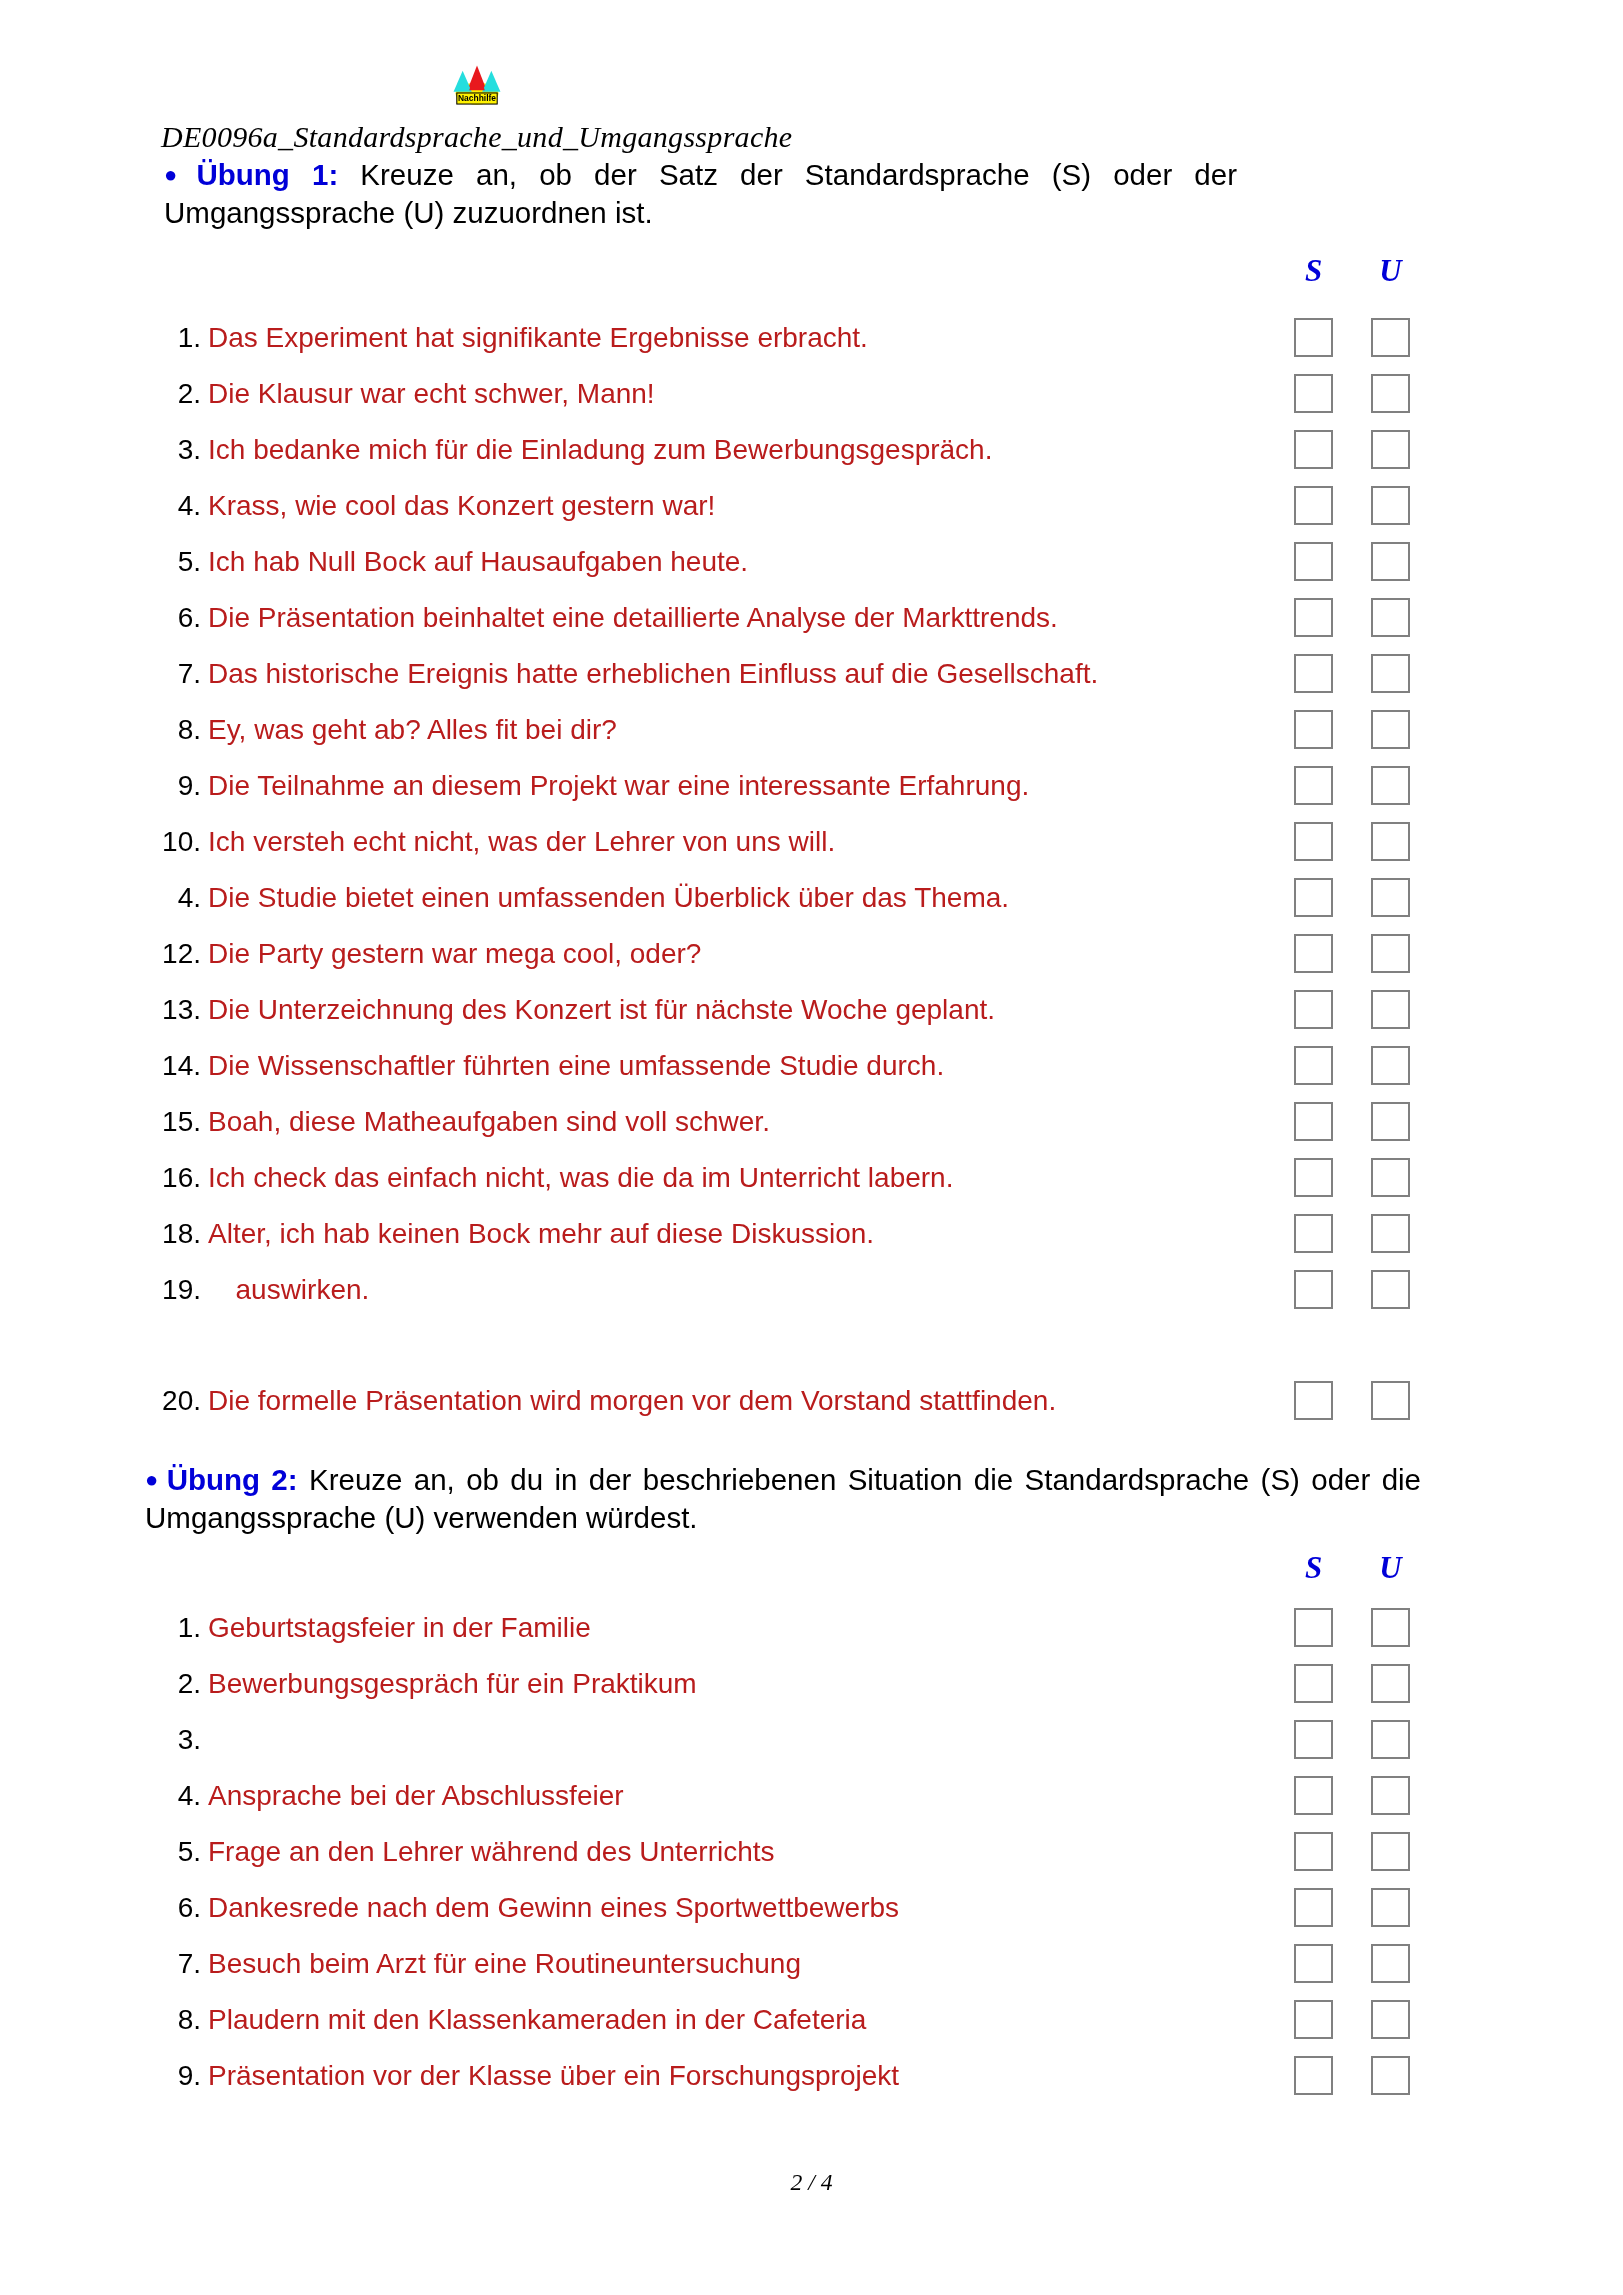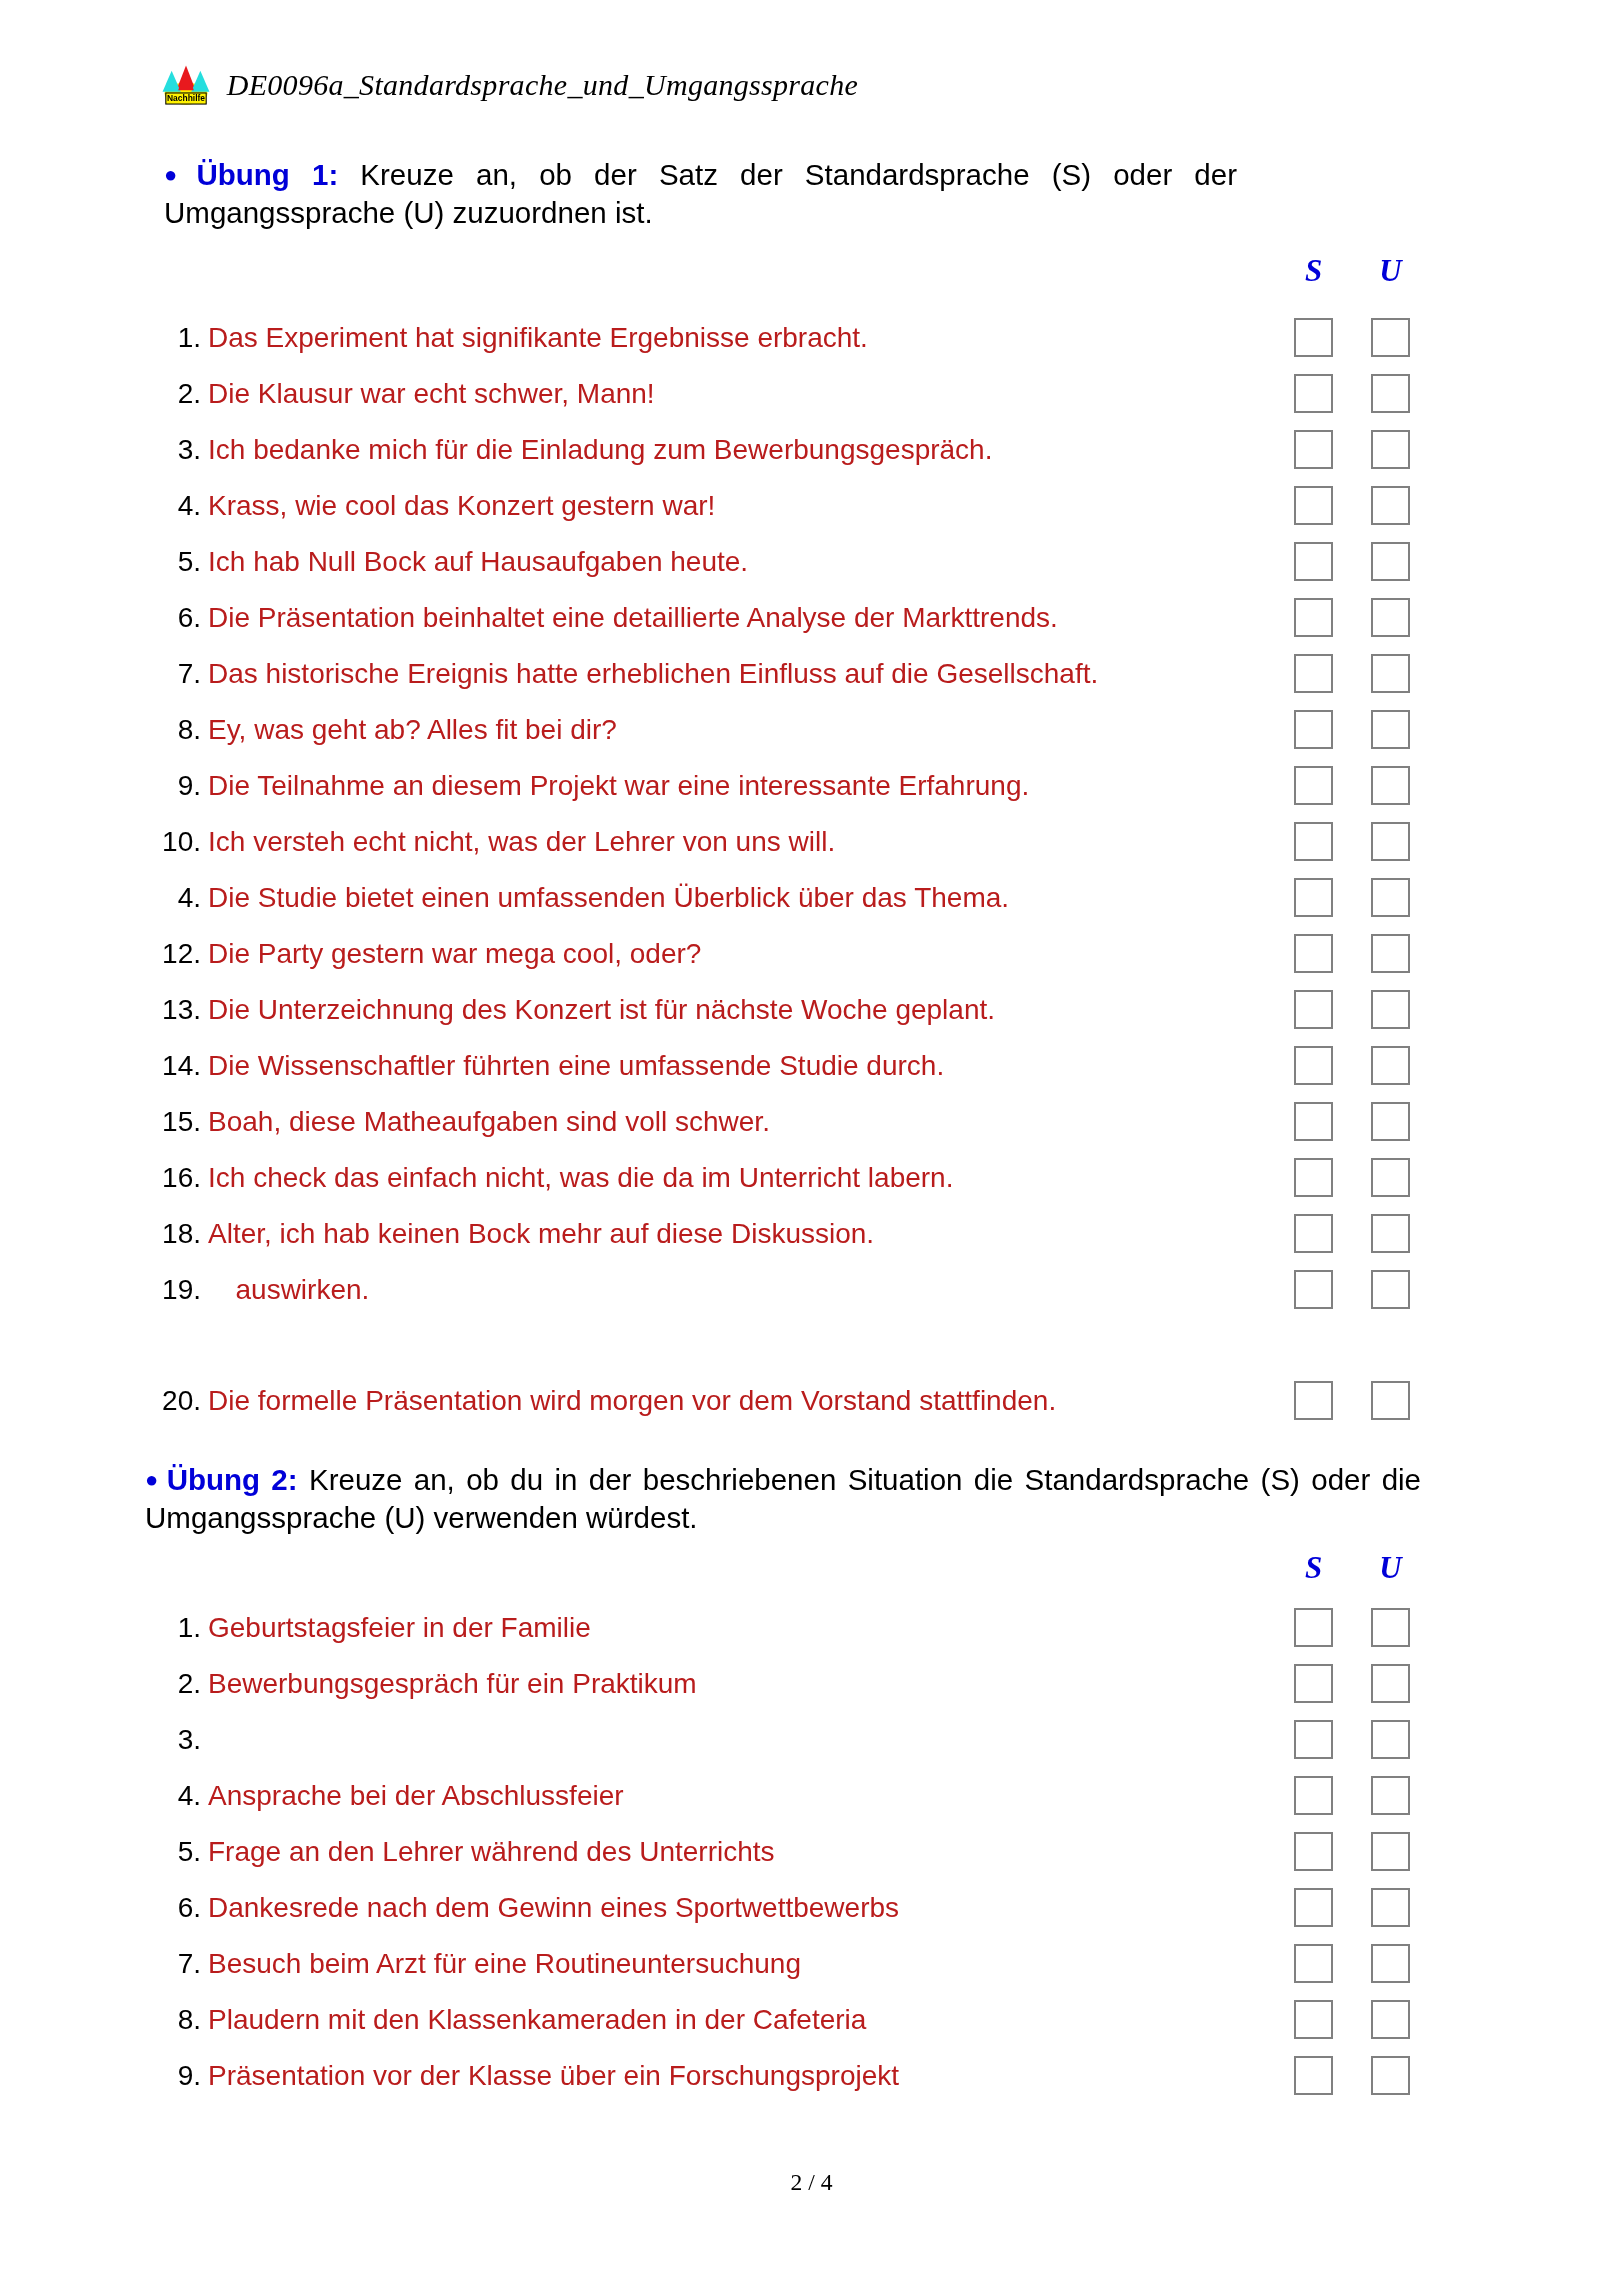--- a/index.html
+++ b/index.html
@@ -26,20 +26,21 @@
   }
 
   
   .doc-header {
     position: absolute;
     left: 161px;
     top: 63px;
     display: flex;
     align-items: center;
     gap: 15.7px;
+    flex-direction: column;
   }
 
   .logo {
     width: 50px;
     height: 43px;
     position: relative;
     flex: 0 0 auto;
   }
   .logo svg { display: block; }
 
@@ -133,20 +134,21 @@
 
   
   .footer {
     position: absolute;
     left: 0;
     width: 1623px;
     text-align: center;
     font-family: "Liberation Serif", serif;
     font-size: 23.6px;
     color: #000000;
+    font-style: italic;
   }
 </style>
 </head>
 <body>
 
 <div class="page">
 
   <div class="doc-header">
     <div class="logo">
       <svg width="50" height="43" viewBox="0 0 76 66" xmlns="http://www.w3.org/2000/svg">

